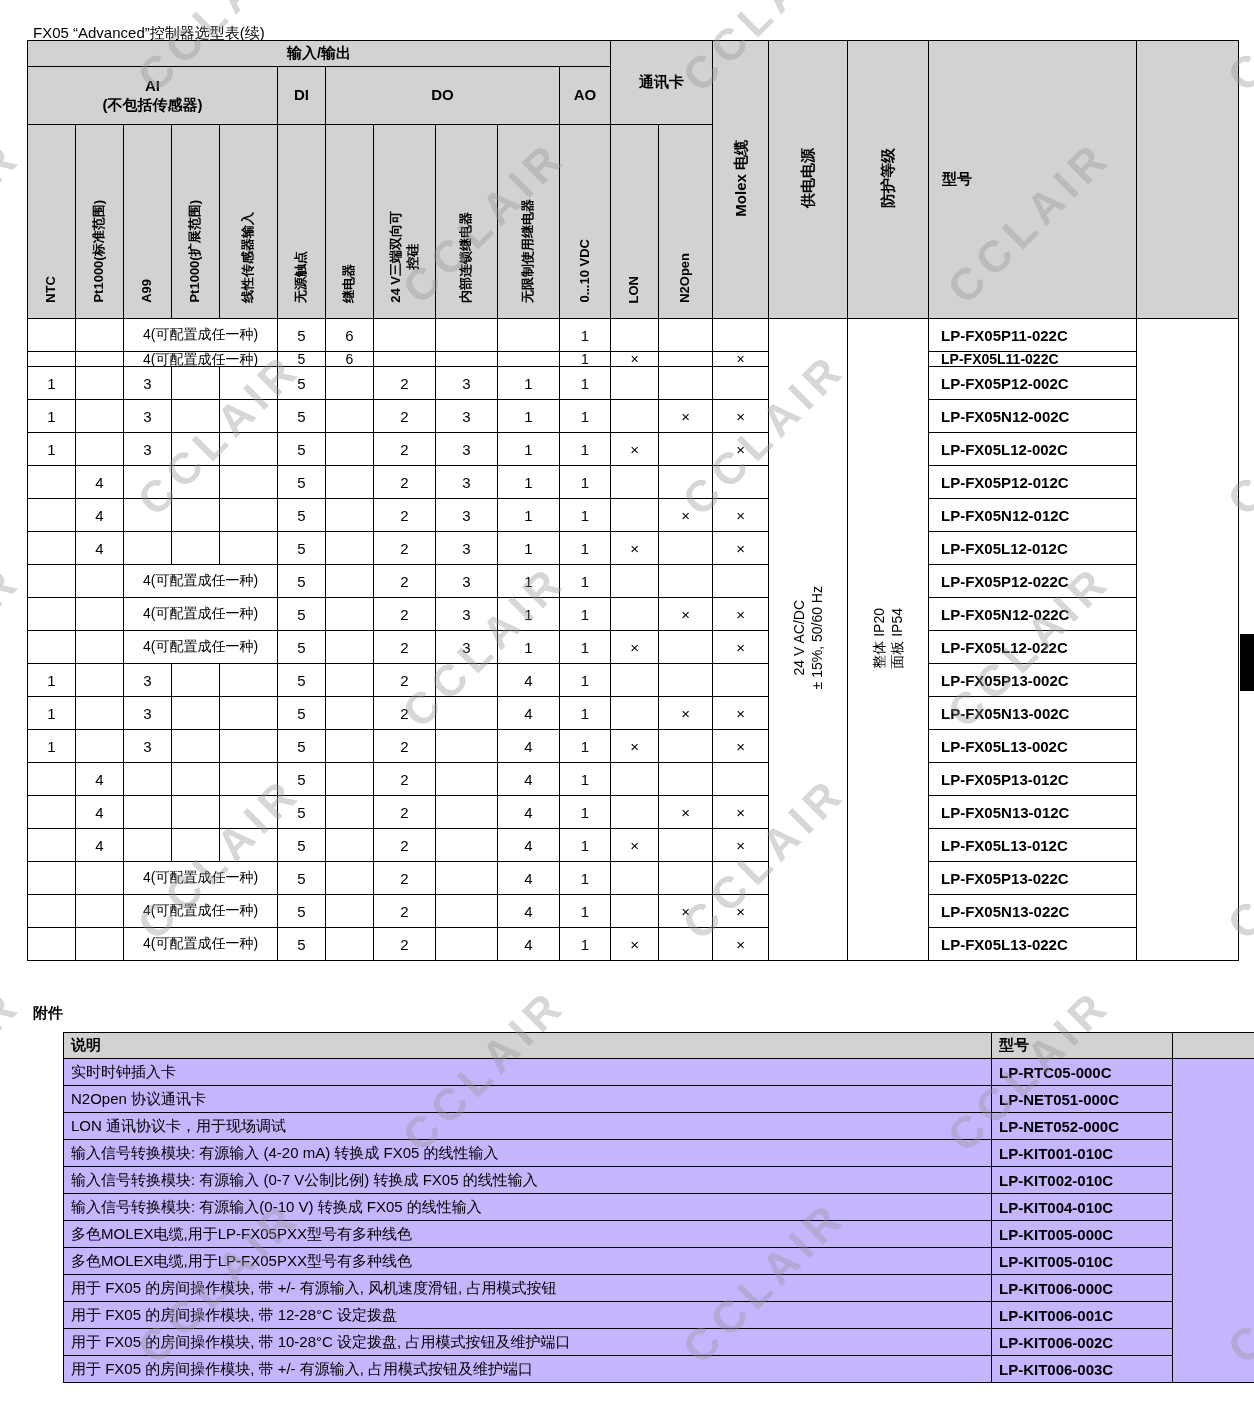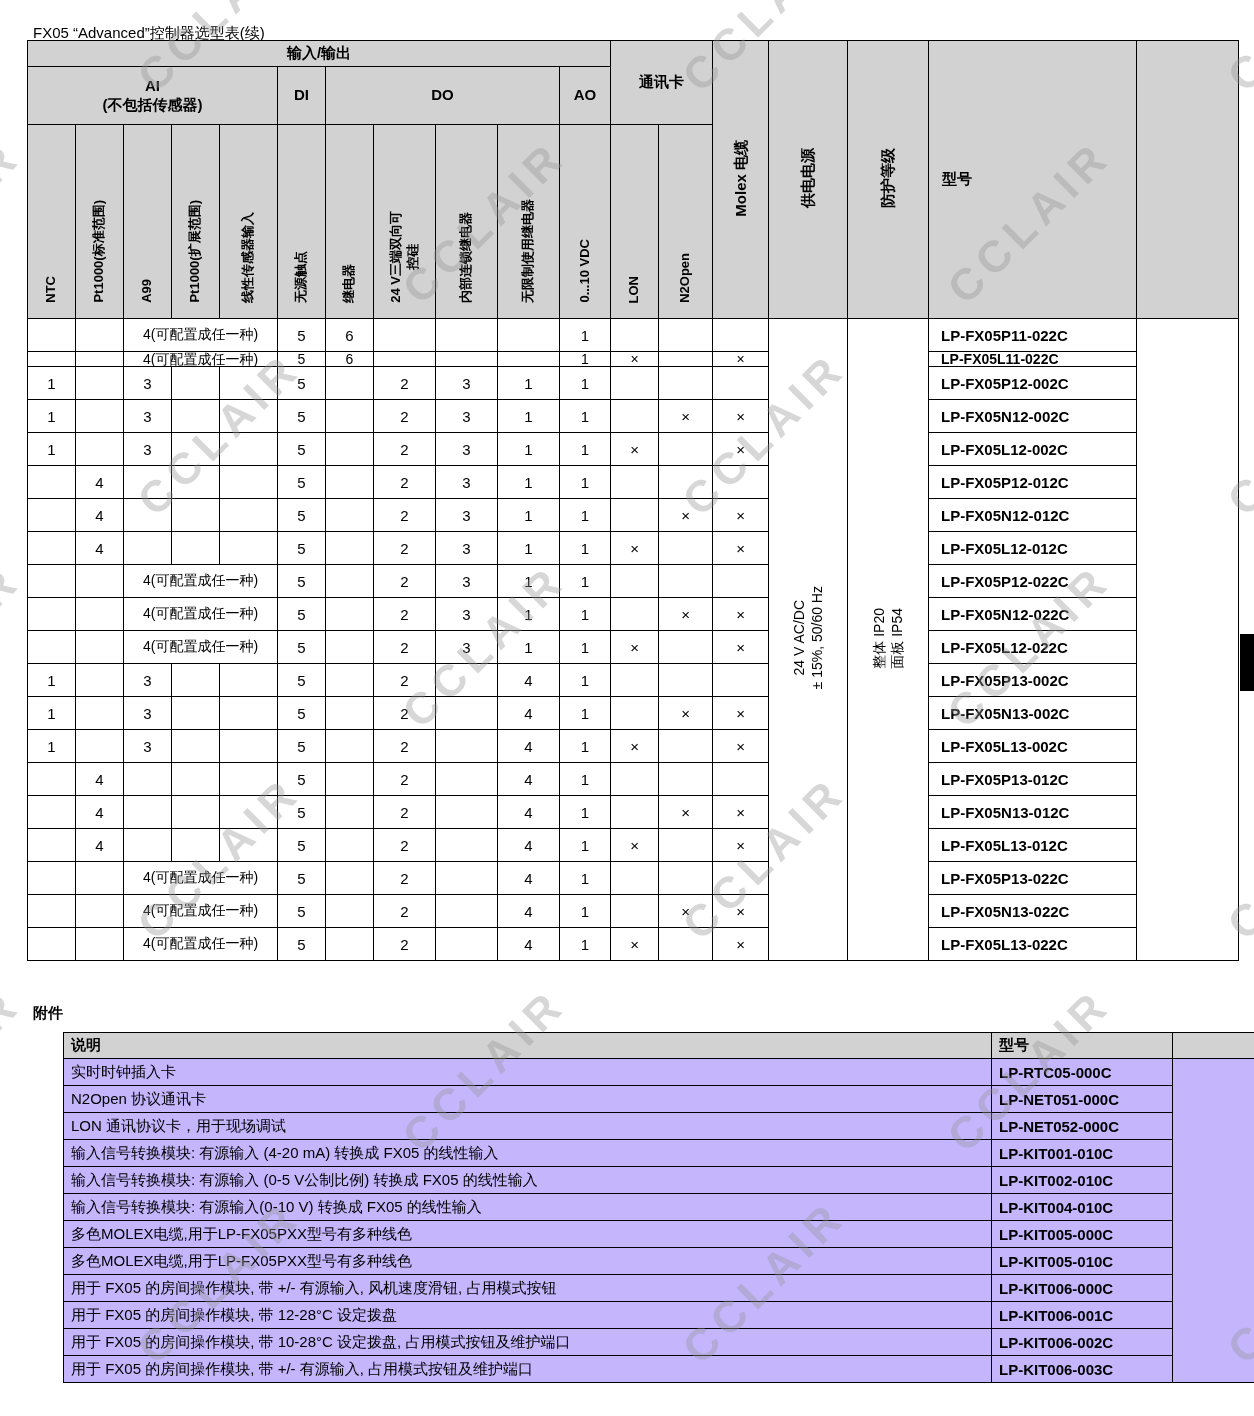--- a/index.html
+++ b/index.html
@@ -511,21 +511,21 @@
         </tr>
         <tr>
           <td>LON 通讯协议卡，用于现场调试</td>
           <td class="amodel">LP-NET052-000C</td>
         </tr>
         <tr>
           <td>输入信号转换模块: 有源输入 (4-20 mA) 转换成 FX05 的线性输入</td>
           <td class="amodel">LP-KIT001-010C</td>
         </tr>
         <tr>
-          <td>输入信号转换模块: 有源输入 (0-5 V公制比例) 转换成 FX05 的线性输入</td>
+          <td>输入信号转换模块: 有源输入 (0-7 V公制比例) 转换成 FX05 的线性输入</td>
           <td class="amodel">LP-KIT002-010C</td>
         </tr>
         <tr>
           <td>输入信号转换模块: 有源输入(0-10 V) 转换成 FX05 的线性输入</td>
           <td class="amodel">LP-KIT004-010C</td>
         </tr>
         <tr>
           <td>多色MOLEX电缆,用于LP-FX05PXX型号有多种线色</td>
           <td class="amodel">LP-KIT005-000C</td>
         </tr>

